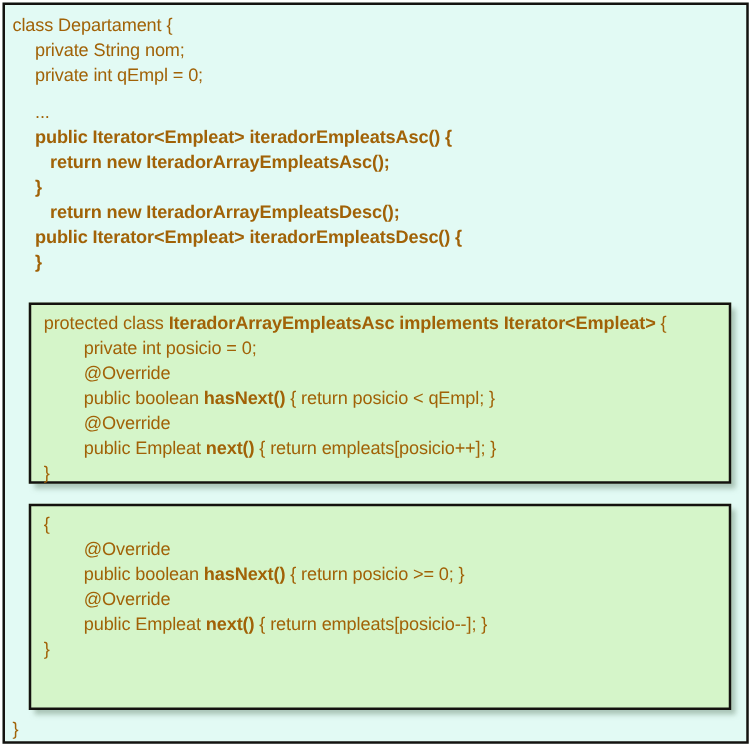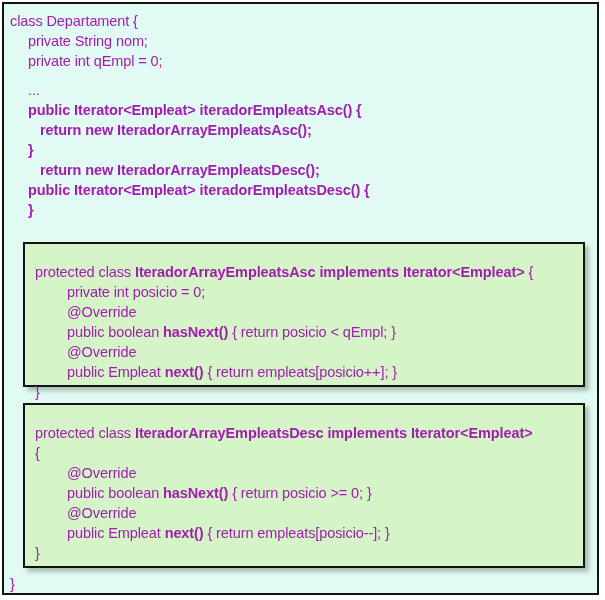--- a/index.html
+++ b/index.html
@@ -25,21 +25,21 @@
     height: 593px;
     box-sizing: border-box;
     background: #e2faf4;
     border: 2px solid #14120f;
   }
 
   
   .code-line {
     font-size: 14.5px;
     line-height: 20px;
-    color: #a21caf;
+    color: #a16207;
     white-space: pre;
     letter-spacing: -0.1px;
   }
 
   .code-line b {
     font-weight: bold;
   }
 
   
   .i0 { padding-left: 6px; }
@@ -59,21 +59,21 @@
 
   
   .inner-box {
     position: absolute;
     left: 19px;
     width: 562px;
     box-sizing: border-box;
     background: #d5f5c9;
     border: 2px solid #14120f;
     box-shadow: 4px 4px 4px rgba(120, 150, 130, 0.55);
-    padding: 18px 0 6px 0;
+    padding: 5px 0 6px 0;
   }
 
   #inner-box-asc  { top: 238px; height: 145px; }
   #inner-box-desc { top: 399px; height: 165px; }
 
   .inner-box .j0 { padding-left: 10px; }
   .inner-box .j1 { padding-left: 42px; }
 
   
   .outer-close {
@@ -129,21 +129,20 @@
       <div class="code-line j1">@Override</div>
 
       <div class="code-line j1"><span>public Empleat </span><b>next()</b><span> { return empleats[posicio++]; }</span></div>
 
       <div class="code-line j0">}</div>
 
     </div>
 
     <div class="inner-box" id="inner-box-desc">
 
-      <div class="code-line j0"><span>protected class </span><b>IteradorArrayEmpleatsDesc</b><b> implements Iterator&lt;Empleat&gt;</b></div>
 
       <div class="code-line j0">{</div>
 
 
       <div class="code-line j1">@Override</div>
 
       <div class="code-line j1"><span>public boolean </span><b>hasNext()</b><span> { return posicio &gt;= 0; }</span></div>
 
       <div class="code-line j1">@Override</div>
 

